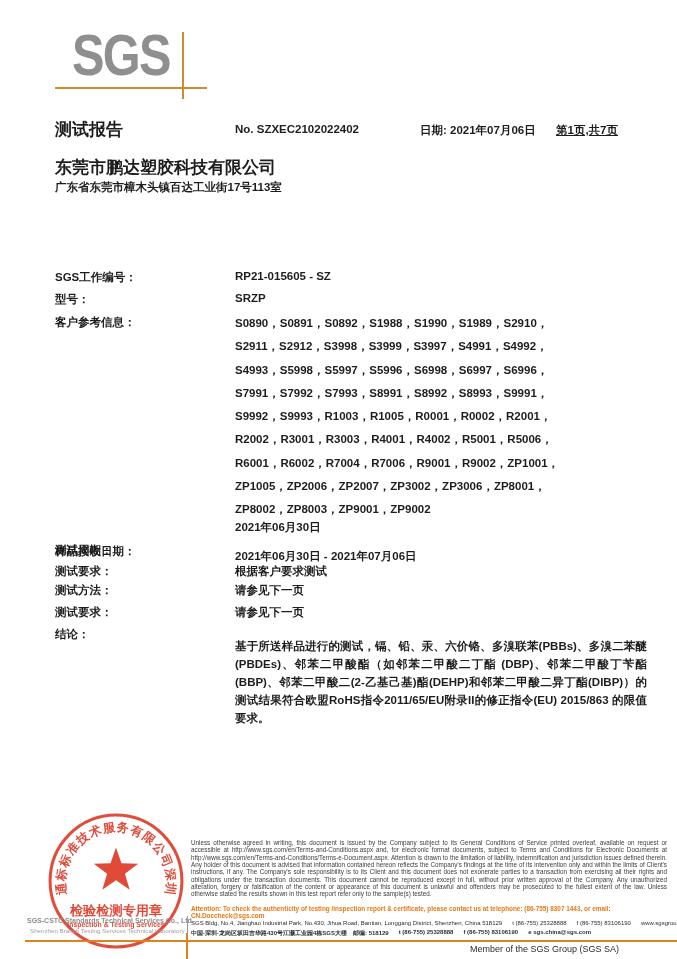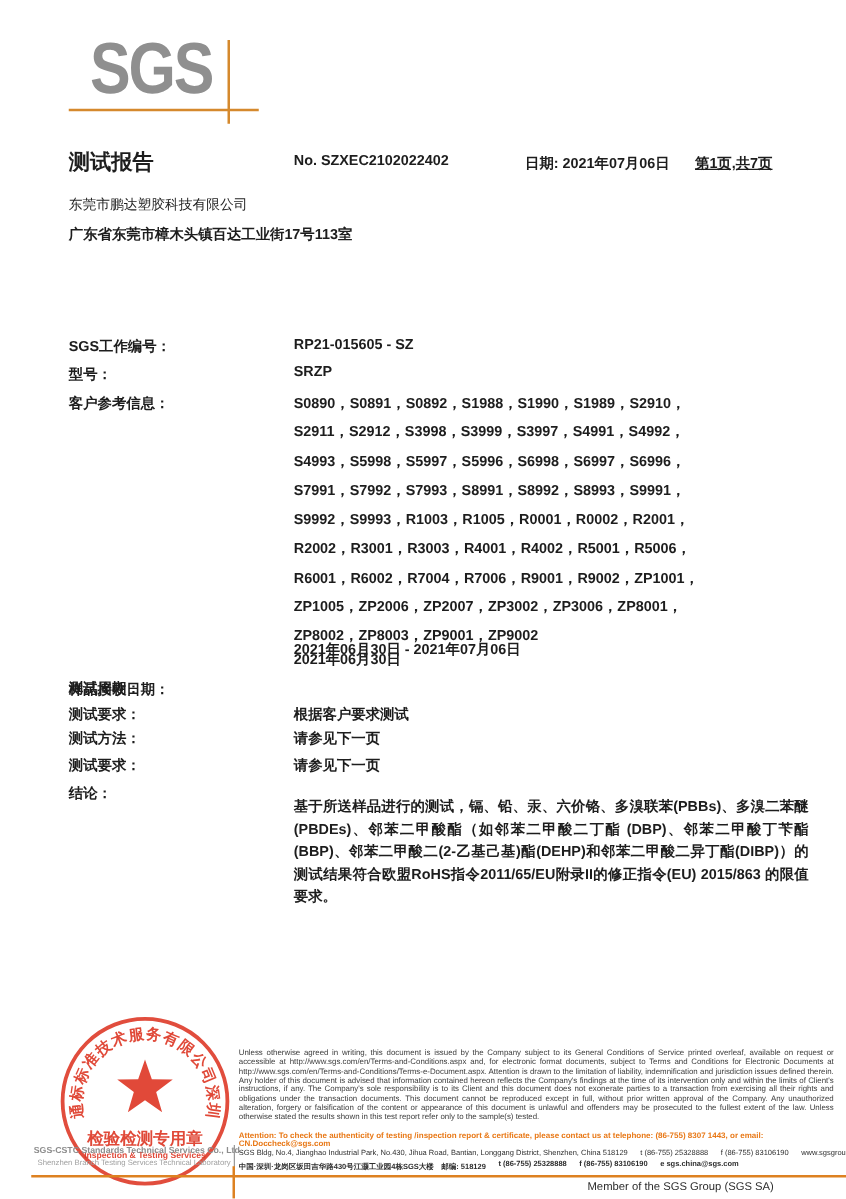--- a/index.html
+++ b/index.html
@@ -12,21 +12,21 @@
   .crop-h { position:absolute; left:55px; top:87px; width:152px; height:2px; background:#d5892d; }
   .crop-v { position:absolute; left:182px; top:32px; width:2px; height:67px; background:#d5892d; }
 
   
   .title { position:absolute; left:55px; top:118px; font-size:17px; font-weight:bold; }
   .hmeta { position:absolute; top:123px; font-size:11.5px; font-weight:bold; }
   .report-no { left:235px; }
   .report-date { left:420px; }
   .report-page { left:556px;text-decoration:underline; }
 
-  .applicant-name { position:absolute; left:55px; top:156px; font-size:11px; font-weight:normal; }
+  .applicant-name { position:absolute; left:55px; top:156px; font-size:17px; font-weight:bold; }
   .applicant-addr { position:absolute; left:55px; top:180px; font-size:11.5px; font-weight:bold;text-align:right; }
 
   .statement { position:absolute; left:55px; top:247px; font-size:11.5px; font-weight:bold; }
 
   .flabel { position:absolute; left:55px; font-size:11.5px; font-weight:bold; }
   .fvalue { position:absolute; left:235px; font-size:11.5px; font-weight:bold; }
   .ref-lines div { line-height:23.3px; }
   .conclusion { width:412px; line-height:18px; text-align:justify;margin-top:12px; }
 
   
@@ -85,21 +85,21 @@
     <div>R2002，R3001，R3003，R4001，R4002，R5001，R5006，</div>
     <div>R6001，R6002，R7004，R7006，R9001，R9002，ZP1001，</div>
     <div>ZP1005，ZP2006，ZP2007，ZP3002，ZP3006，ZP8001，</div>
     <div>ZP8002，ZP8003，ZP9001，ZP9002</div>
   </div>
 
   <div class="flabel" style="top:544px">样品接收日期：</div>
   <div class="fvalue" style="top:520px">2021年06月30日</div>
 
   <div class="flabel" style="top:543px">测试周期：</div>
-  <div class="fvalue" style="top:512px">2021年06月30日 - 2021年07月06日</div>
+  <div class="fvalue" style="top:549px">2021年06月30日 - 2021年07月06日</div>
 
   <div class="flabel" style="top:564px">测试要求：</div>
   <div class="fvalue" style="top:564px">根据客户要求测试</div>
 
   <div class="flabel" style="top:583px">测试方法：</div>
   <div class="fvalue" style="top:583px">请参见下一页</div>
 
   <div class="flabel" style="top:605px">测试要求：</div>
   <div class="fvalue" style="top:605px">请参见下一页</div>
 

